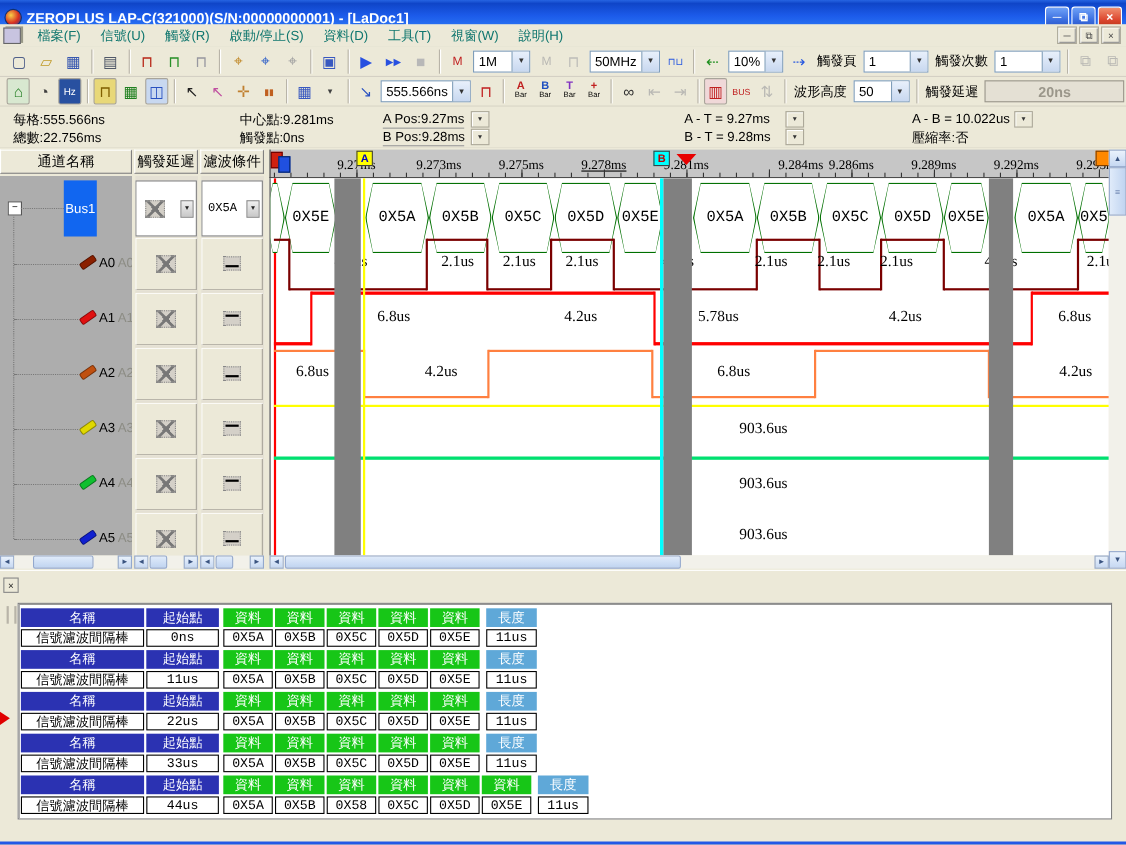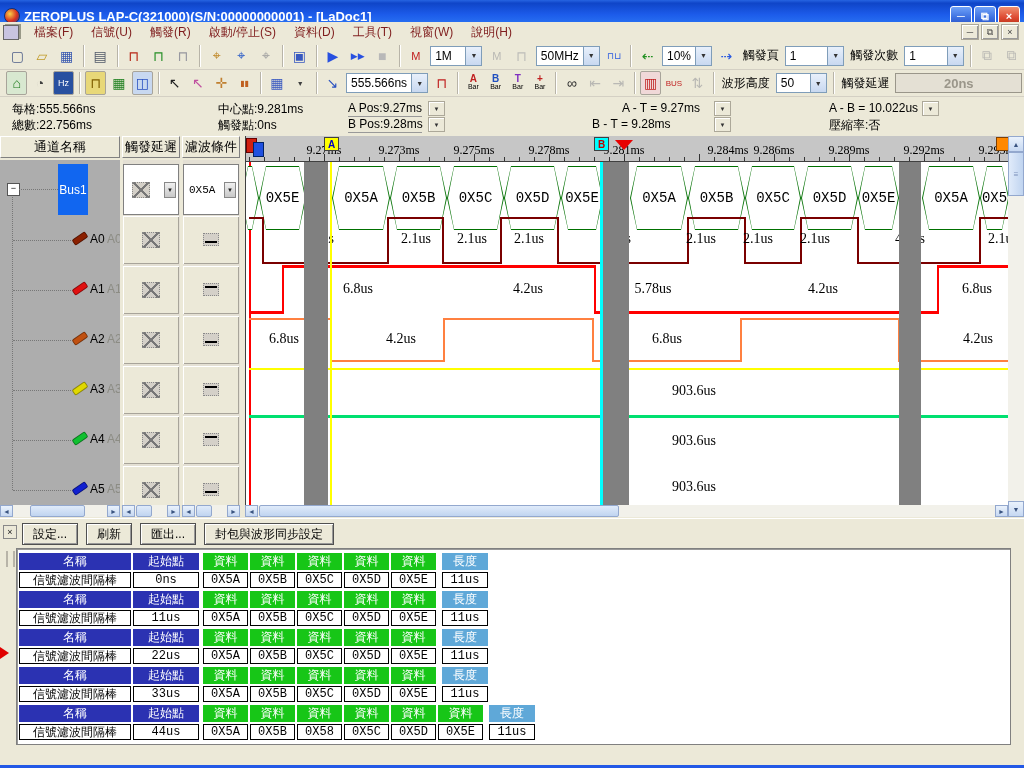--- a/index.html
+++ b/index.html
@@ -13,21 +13,21 @@
     background:radial-gradient(circle at 35% 35%,#F8D048 0%,#D83020 55%,#2040A0 100%);border:1px solid #103070}
   .winbtn{width:20px;height:18px;margin:0 1px;border:1px solid #fff;border-radius:3px;
     display:flex;align-items:center;justify-content:center;color:#fff;font-size:11px;font-weight:bold;
     background:linear-gradient(180deg,#6FA2F8,#3C6FE0 60%,#2A55C8)}
   .winbtn.close{background:linear-gradient(180deg,#F09070,#DD4830 60%,#B83318)}
   
   #menubar{position:absolute;left:0;top:22px;width:1024px;height:20px;background:#ECE9D8;
     border-bottom:1px solid #D8D4C8;display:flex;align-items:center;font-size:12px}
   #menuicon{width:14px;height:13px;margin:0 6px 0 3px;background:#C8C4E0;border:1px solid #666;
     box-shadow:2px -1px 0 #998}
-  .mitem{padding:2px 9px;color:#7f1d1d}
+  .mitem{padding:2px 9px;color:#0f766e}
   #mdi{margin-left:auto;display:flex;margin-right:4px}
   .mdibtn{width:16px;height:14px;margin:0 1px;border:1px solid #ACA899;background:#ECE9D8;
     display:flex;align-items:center;justify-content:center;font-size:9px;color:#444;
     box-shadow:inset 1px 1px #fff, inset -1px -1px #999}
   
   .tbrow{position:absolute;left:0;width:1024px;background:#ECE9D8;display:flex;align-items:center;
     border-bottom:1px solid #D4D0C4;padding-left:5px;box-sizing:border-box}
   #tb1{top:42px;height:28px}
   #tb2{top:70px;height:27px}
   .tbico{width:23px;height:22px;display:flex;align-items:center;justify-content:center;
@@ -373,21 +373,21 @@
     <span class="ib" style="left:12px;top:4px">每格:555.566ns</span>
     <span class="ib" style="left:12px;top:20px">總數:22.756ms</span>
     <span class="ib" style="left:218px;top:4px">中心點:9.281ms</span>
     <span class="ib" style="left:218px;top:20px">觸發點:0ns</span>
     <span class="ib ibline" style="left:348px;top:4px;width:74px">A Pos:9.27ms</span>
     <div class="ibbtn" style="left:428px;top:4px">▼</div>
     <span class="ib ibline" style="left:348px;top:20px;width:74px">B Pos:9.28ms</span>
     <div class="ibbtn" style="left:428px;top:20px">▼</div>
     <span class="ib" style="left:622px;top:4px">A - T = 9.27ms</span>
     <div class="ibbtn" style="left:714px;top:4px">▼</div>
-    <span class="ib" style="left:592px;top:20px">B - T = 9.28ms</span>
+    <span class="ib" style="left:622px;top:20px">B - T = 9.28ms</span>
     <div class="ibbtn" style="left:714px;top:20px">▼</div>
     <span class="ib" style="left:829px;top:4px">A - B = 10.022us</span>
     <div class="ibbtn" style="left:922px;top:4px">▼</div>
     <span class="ib" style="left:829px;top:20px">壓縮率:否</span>
   </div>
 
   <div id="main">
     <div class="colhead" style="left:0;width:120px">通道名稱</div>
     <div class="colhead" style="left:122px;width:58px">觸發延遲</div>
     <div class="colhead" style="left:182px;width:58px">濾波條件</div>
@@ -534,21 +534,21 @@
         <div class="tick" style="left: 708px; height: 4px;"></div>
         <div class="tick" style="left: 723px; height: 4px;"></div>
         <div class="tick" style="left: 738px; height: 4px;"></div>
         <div class="tick" style="left: 753px; height: 4px;"></div>
         <div class="rlbl" style="left: 78px;">9.27ms</div>
         <div class="tick" style="left: 78px; height: 7px;"></div>
         <div class="rlbl" style="left: 153px;">9.273ms</div>
         <div class="tick" style="left: 153px; height: 7px;"></div>
         <div class="rlbl" style="left: 228px;">9.275ms</div>
         <div class="tick" style="left: 228px; height: 7px;"></div>
-        <div class="rlbl" style="left: 303px;">9.278ms</div>
+        <div class="rlbl" style="left: 303px; text-decoration: underline;">9.278ms</div>
         <div class="tick" style="left: 303px; height: 7px;"></div>
         <div class="rlbl" style="left: 378px;">9.281ms</div>
         <div class="tick" style="left: 378px; height: 7px;"></div>
         <div class="rlbl" style="left: 453px; margin-left: 29px;">9.284ms</div>
         <div class="tick" style="left: 453px; height: 7px;"></div>
         <div class="rlbl" style="left: 528px;">9.286ms</div>
         <div class="tick" style="left: 528px; height: 7px;"></div>
         <div class="rlbl" style="left: 603px;">9.289ms</div>
         <div class="tick" style="left: 603px; height: 7px;"></div>
         <div class="rlbl" style="left: 678px;">9.292ms</div>
@@ -723,26 +723,20 @@
     <div class="sthumb" style="left:196px;top:371px;width:16px"></div>
     <div class="sbtn" style="left:227px;top:371px">►</div>
     <div class="sbtn" style="left:245px;top:371px">◄</div>
     <div class="strack" style="left:258px;top:371px;width:737px"></div>
     <div class="sthumb" style="left:259px;top:371px;width:360px"></div>
     <div class="sbtn" style="left:995px;top:371px">►</div>
   </div>
 
   <div id="packets">
     <div id="pclose">×</div>
-    <div id="pkt-buttons" style="position:absolute;left:22px;top:4px;display:flex">
-        <div class="pbtn">設定...</div>
-        <div class="pbtn">刷新</div>
-        <div class="pbtn">匯出...</div>
-        <div class="pbtn">封包與波形同步設定</div>
-      </div>
     <div id="phandle"></div>
     <div id="ptable">
         <div class="phead" style="left: 2px; top: 4px; width: 112px; background: rgb(43, 50, 178);">名稱</div>
         <div class="phead" style="left: 116px; top: 4px; width: 66px; background: rgb(43, 50, 178);">起始點</div>
         <div class="phead" style="left: 186px; top: 4px; width: 45px; background: rgb(23, 198, 23);">資料</div>
         <div class="pcell" style="left: 186px; top: 23px; width: 45px;">0X5A</div>
         <div class="phead" style="left: 233px; top: 4px; width: 45px; background: rgb(23, 198, 23);">資料</div>
         <div class="pcell" style="left: 233px; top: 23px; width: 45px;">0X5B</div>
         <div class="phead" style="left: 280px; top: 4px; width: 45px; background: rgb(23, 198, 23);">資料</div>
         <div class="pcell" style="left: 280px; top: 23px; width: 45px;">0X5C</div>

